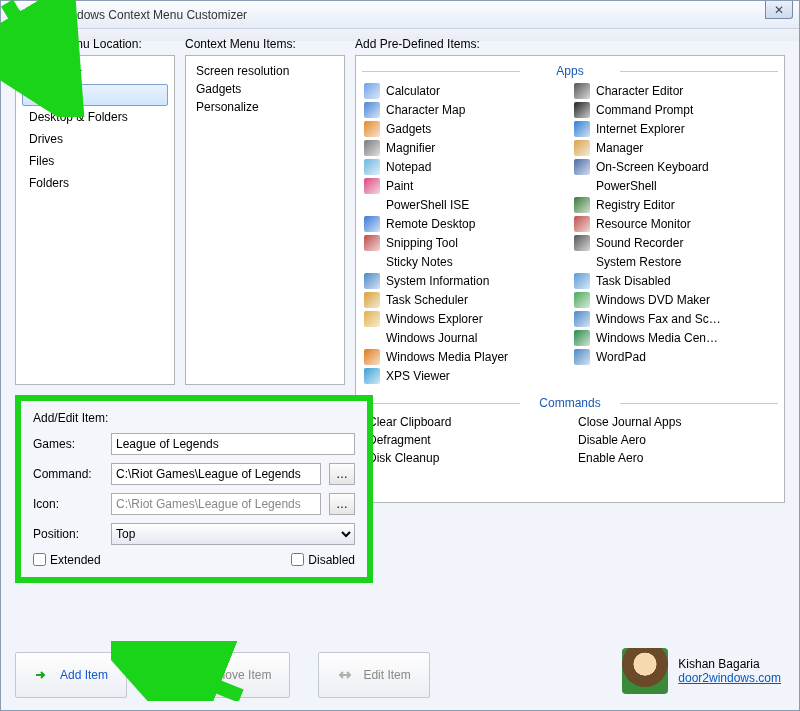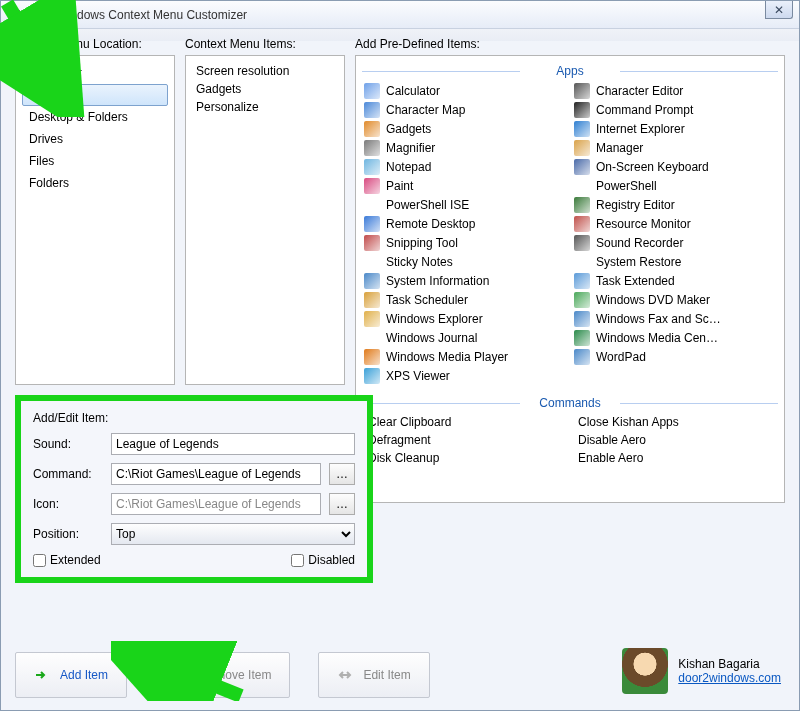--- a/index.html
+++ b/index.html
@@ -34,21 +34,21 @@
   
   .addedit{position:absolute;left:14px;top:394px;width:358px;background:#f4f6fb;border:6px solid #19d419;padding:10px 12px 10px 12px;}
   .addedit .hd{margin-bottom:8px;}
   .row{display:flex;align-items:center;margin-bottom:8px;gap:8px;}
   .row label{width:70px;}
   .row input[type=text]{flex:1;height:22px;border:1px solid #abadb3;padding:2px 4px;background:#fff;}
   .row input.disabled{color:#888;background:#fff;}
   .row select{flex:1;height:22px;border:1px solid #abadb3;background:linear-gradient(to bottom,#fefefe,#e4e8f0);}
   .browse{width:26px;height:22px;border:1px solid #acacac;background:linear-gradient(to bottom,#fdfdfd,#e5e5e5);display:flex;align-items:center;justify-content:center;}
   .chkrow{display:flex;justify-content:space-between;margin-top:2px;}
-  .chk{display:flex;align-items:center;gap:4px;}
+  .chk{display:flex;align-items:flex-start;gap:4px;}
   
   .btnbar{position:absolute;left:14px;bottom:12px;width:580px;display:flex;gap:28px;align-items:center;}
   .bigbtn{height:46px;padding:0 18px;border:1px solid #c4c8d1;background:linear-gradient(to bottom,#fefefe,#eceef4);display:flex;align-items:center;gap:10px;color:#888;border-radius:2px;}
   .bigbtn.primary{color:#1658c6;}
   .bigbtn .arr{width:16px;height:16px;position:relative;}
   .credit{position:absolute;right:18px;bottom:16px;display:flex;align-items:center;gap:10px;}
   .credit .avatar{width:46px;height:46px;border-radius:4px;background:radial-gradient(circle at 50% 35%,#f7d9b0 0 30%,#6b4a2a 31% 60%,#3a8a3a 61% 100%);}
   .credit .txt{display:flex;flex-direction:column;align-items:flex-start;}
   .credit a{color:#0a58c2;text-decoration:underline;}
   
@@ -177,21 +177,21 @@
             <div class="app">
               <span class="ic"></span>
               <span>System Restore</span>
             </div>
             <div class="app">
               <span class="ic" style="background: linear-gradient(135deg, rgb(74, 136, 200), rgb(255, 255, 255) 130%);"></span>
               <span>System Information</span>
             </div>
             <div class="app">
               <span class="ic" style="background: linear-gradient(135deg, rgb(90, 154, 216), rgb(255, 255, 255) 130%);"></span>
-              <span>Task Extended</span>
+              <span>Task Disabled</span>
             </div>
             <div class="app">
               <span class="ic" style="background: linear-gradient(135deg, rgb(216, 160, 58), rgb(255, 255, 255) 130%);"></span>
               <span>Task Scheduler</span>
             </div>
             <div class="app">
               <span class="ic" style="background: linear-gradient(135deg, rgb(74, 168, 90), rgb(255, 255, 255) 130%);"></span>
               <span>Windows DVD Maker</span>
             </div>
             <div class="app">
@@ -219,35 +219,35 @@
               <span>WordPad</span>
             </div>
             <div class="app">
               <span class="ic" style="background: linear-gradient(135deg, rgb(58, 160, 216), rgb(255, 255, 255) 130%);"></span>
               <span>XPS Viewer</span>
             </div>
           </div>
         <div class="group-head" style="margin-top:11px;">Commands</div>
         <div class="cmds-grid" id="cmds-grid">
             <div class="cmd">Clear Clipboard</div>
-            <div class="cmd">Close Kishan Apps</div>
+            <div class="cmd">Close Journal Apps</div>
             <div class="cmd">Defragment</div>
             <div class="cmd">Disable Aero</div>
             <div class="cmd">Disk Cleanup</div>
             <div class="cmd">Enable Aero</div>
           </div>
       </div>
     </div>
 
   </div>
 
   <div class="addedit">
     <div class="hd">Add/Edit Item:</div>
     <div class="row">
-      <label>Sound:</label>
+      <label>Games:</label>
       <input type="text" value="League of Legends" style="">
     </div>
     <div class="row">
       <label>Command:</label>
       <input type="text" value="C:\Riot Games\League of Legends" style="">
       <button class="browse">
           <span>…</span>
         </button>
     </div>
     <div class="row">

